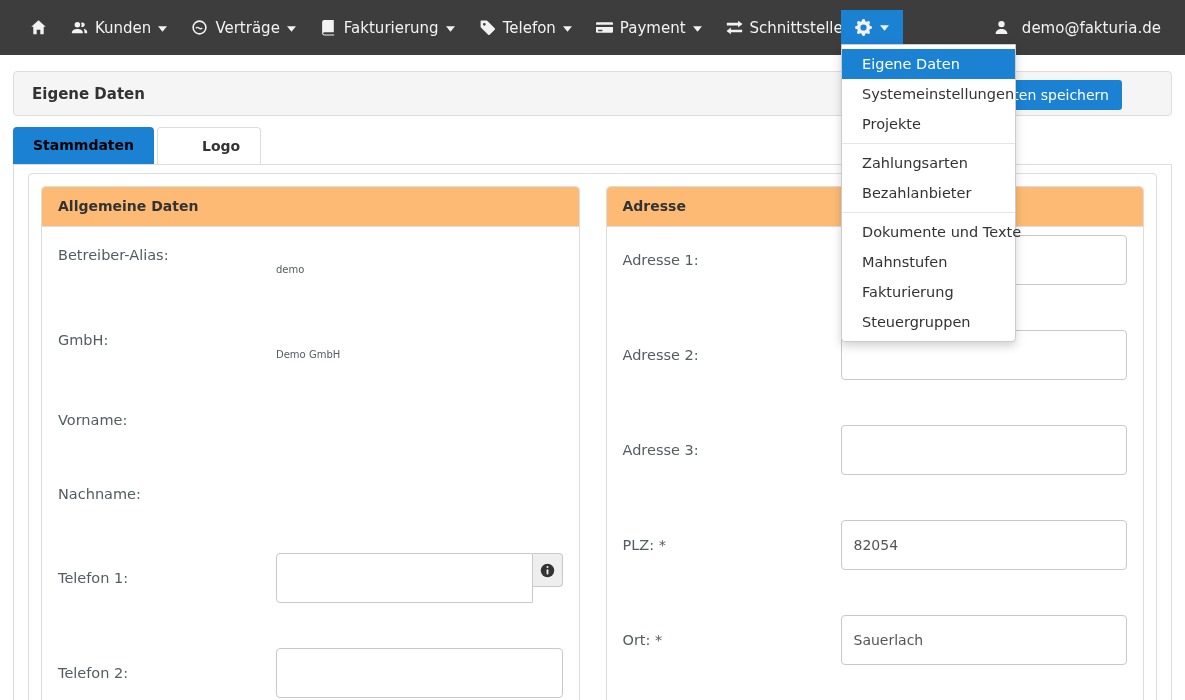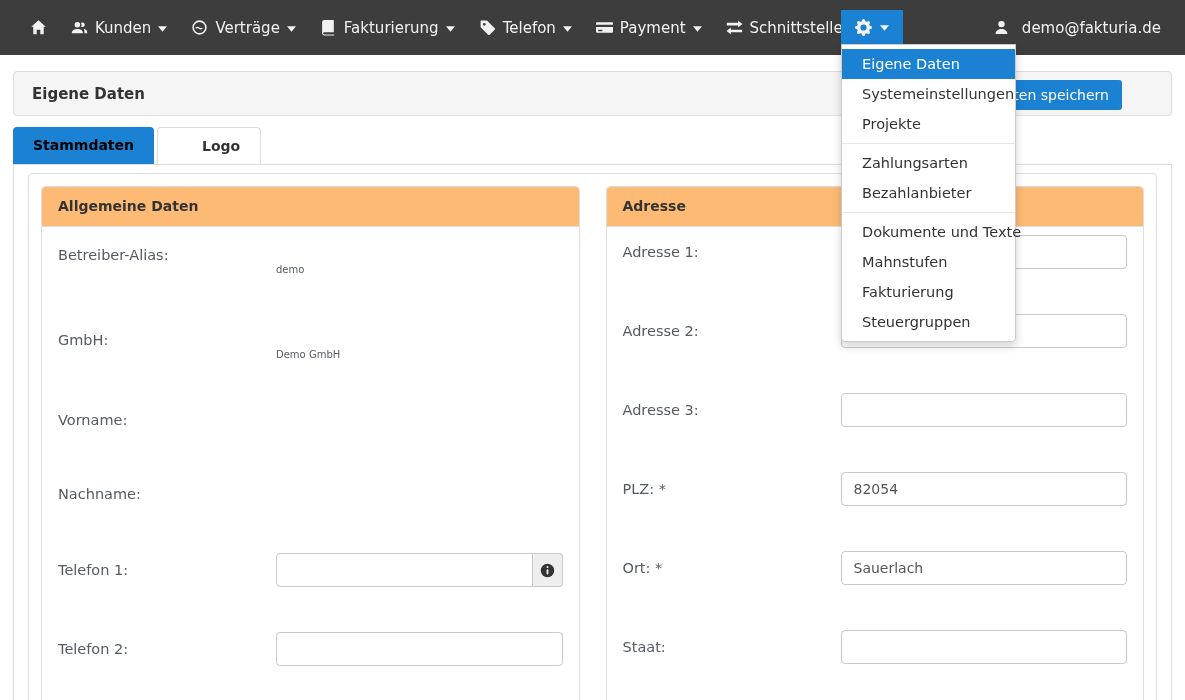--- a/index.html
+++ b/index.html
@@ -75,21 +75,21 @@
   .panel-header{
     background:#fdba74;border-bottom:1px solid var(--border);border-radius:4px 4px 0 0;
     padding:10px 16px;font-weight:bold;font-size:14px;color:#333;line-height:19px;
   }
   .panel-body{padding:8px 16px 16px;}
   .field-row{display:flex;align-items:center;margin-bottom:45px;min-height:20px;}
   .field-label{width:218px;flex-shrink:0;font-size:14.5px;color:var(--label);}
   .field-value{font-size:10px;color:var(--label);margin-top:29px;}
   .field-control{flex:1;display:flex;}
   .field-control input{
-    flex:1;height:34px;border:1px solid var(--input-border);border-radius:4px;
+    flex:1;height:50px;border:1px solid var(--input-border);border-radius:4px;
     padding:6px 12px;font-size:14px;color:#555;font-family:inherit;min-width:0;
   }
   .field-control.has-addon input{border-radius:4px 0 0 4px;}
   .input-addon{
     width:30px;height:34px;background:#eee;border:1px solid var(--input-border);
     border-left:none;border-radius:0 4px 4px 0;display:flex;align-items:center;
     justify-content:center;color:#333;cursor:pointer;
   }
   .input-addon svg{width:15px;height:15px;}
 </style>

